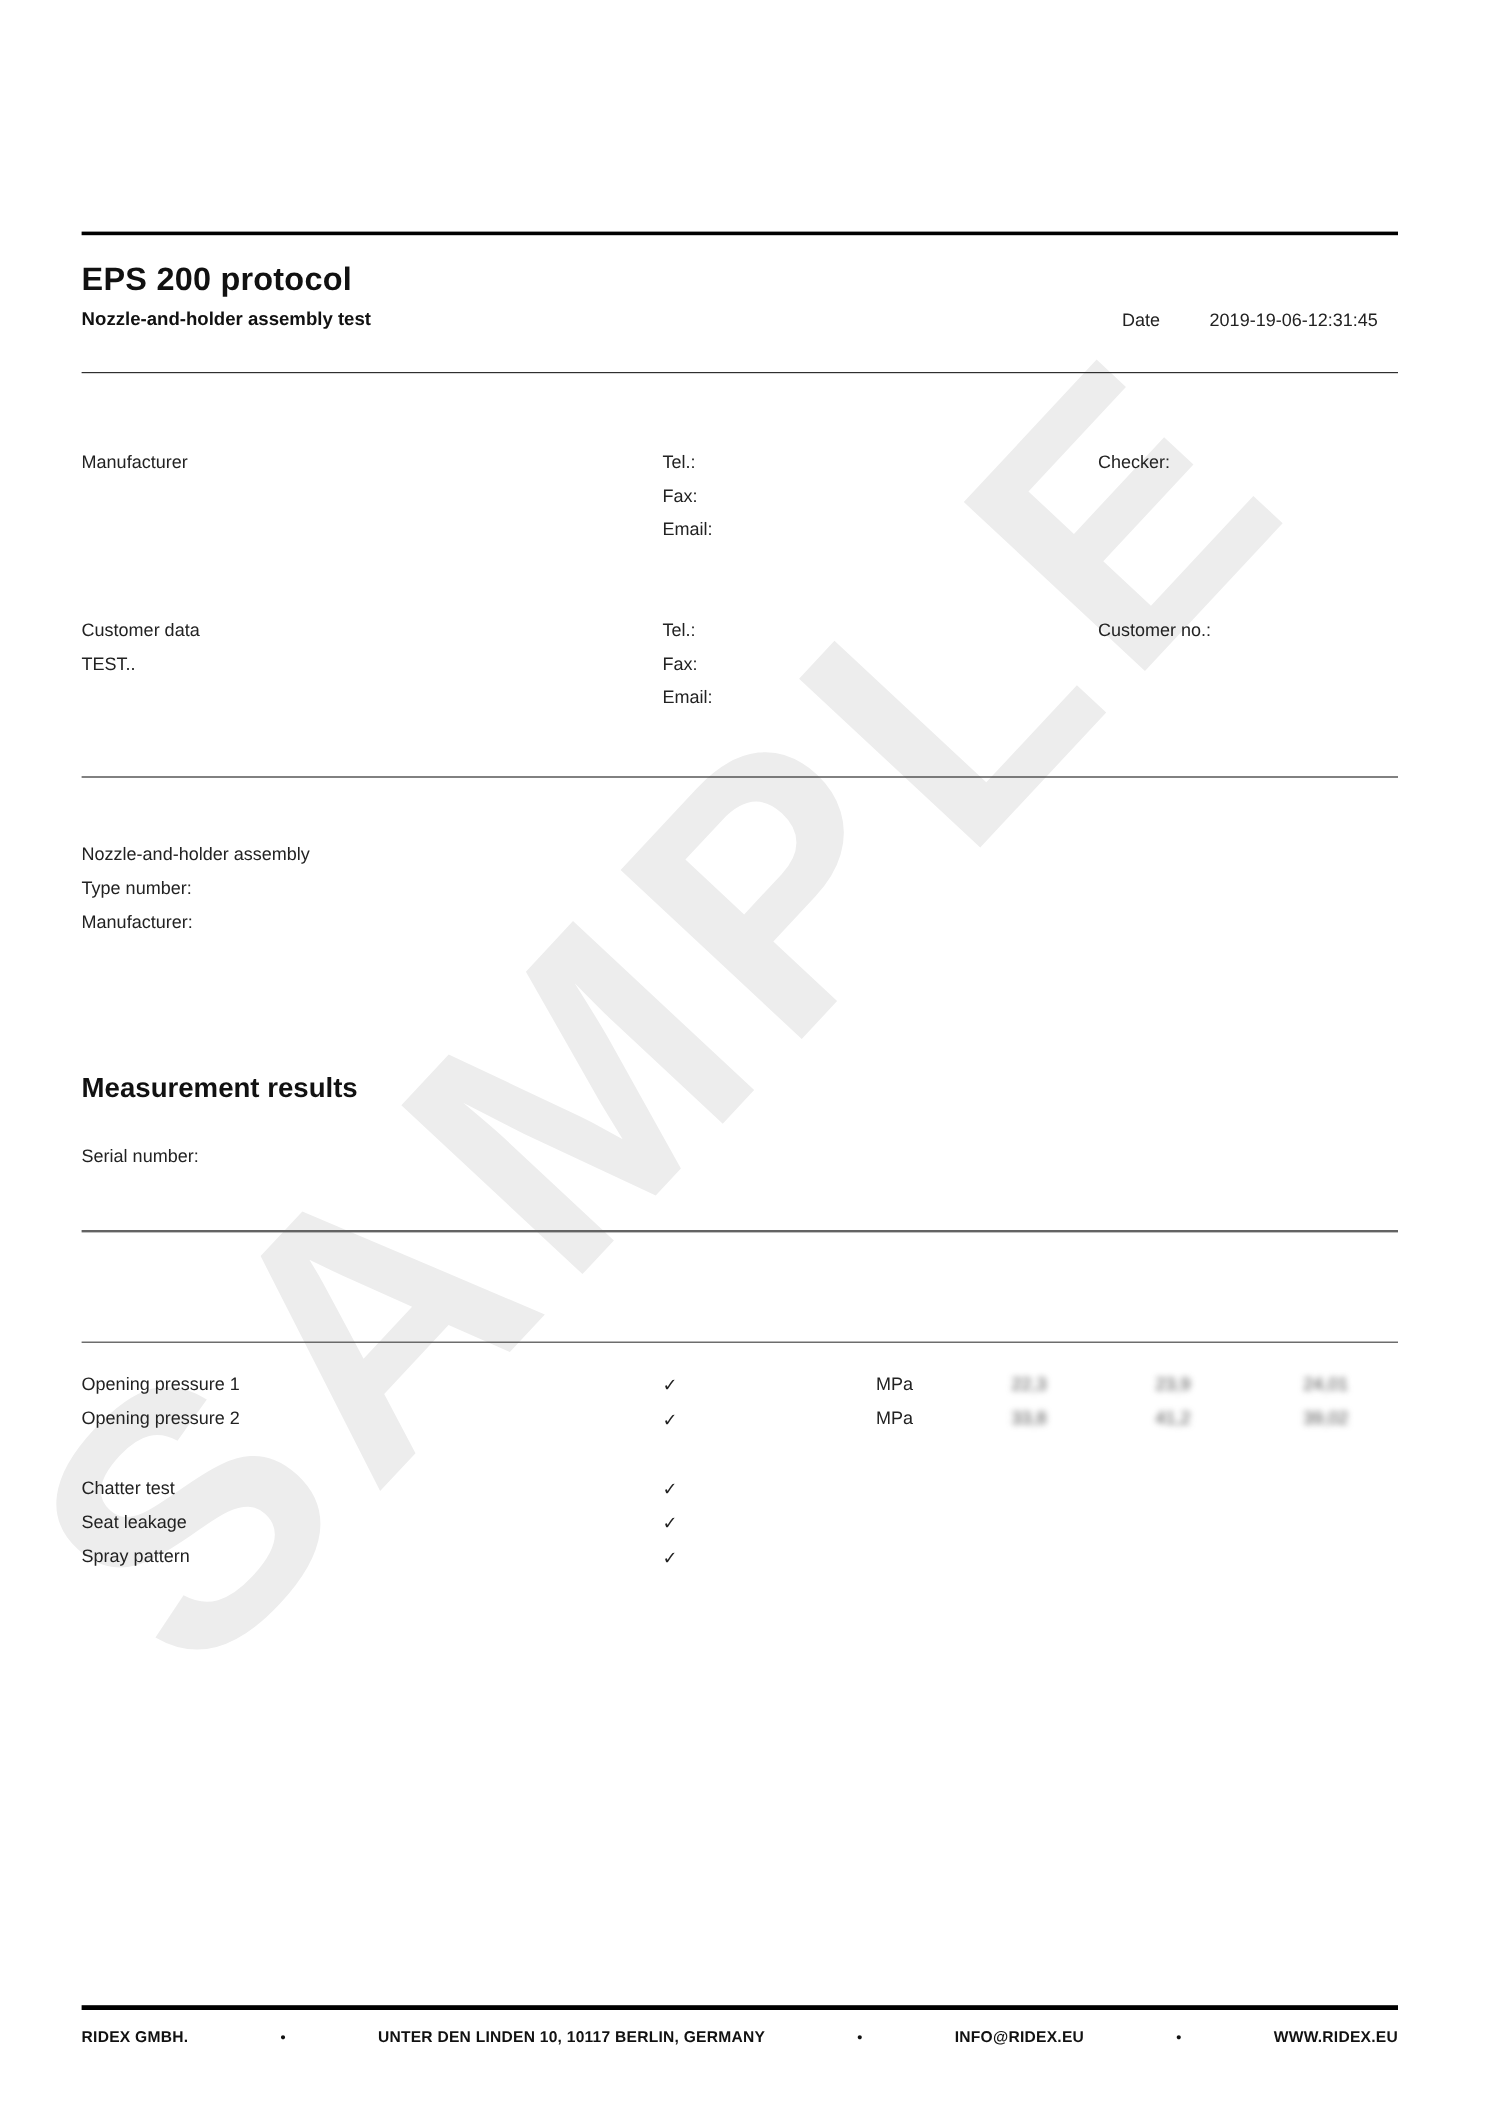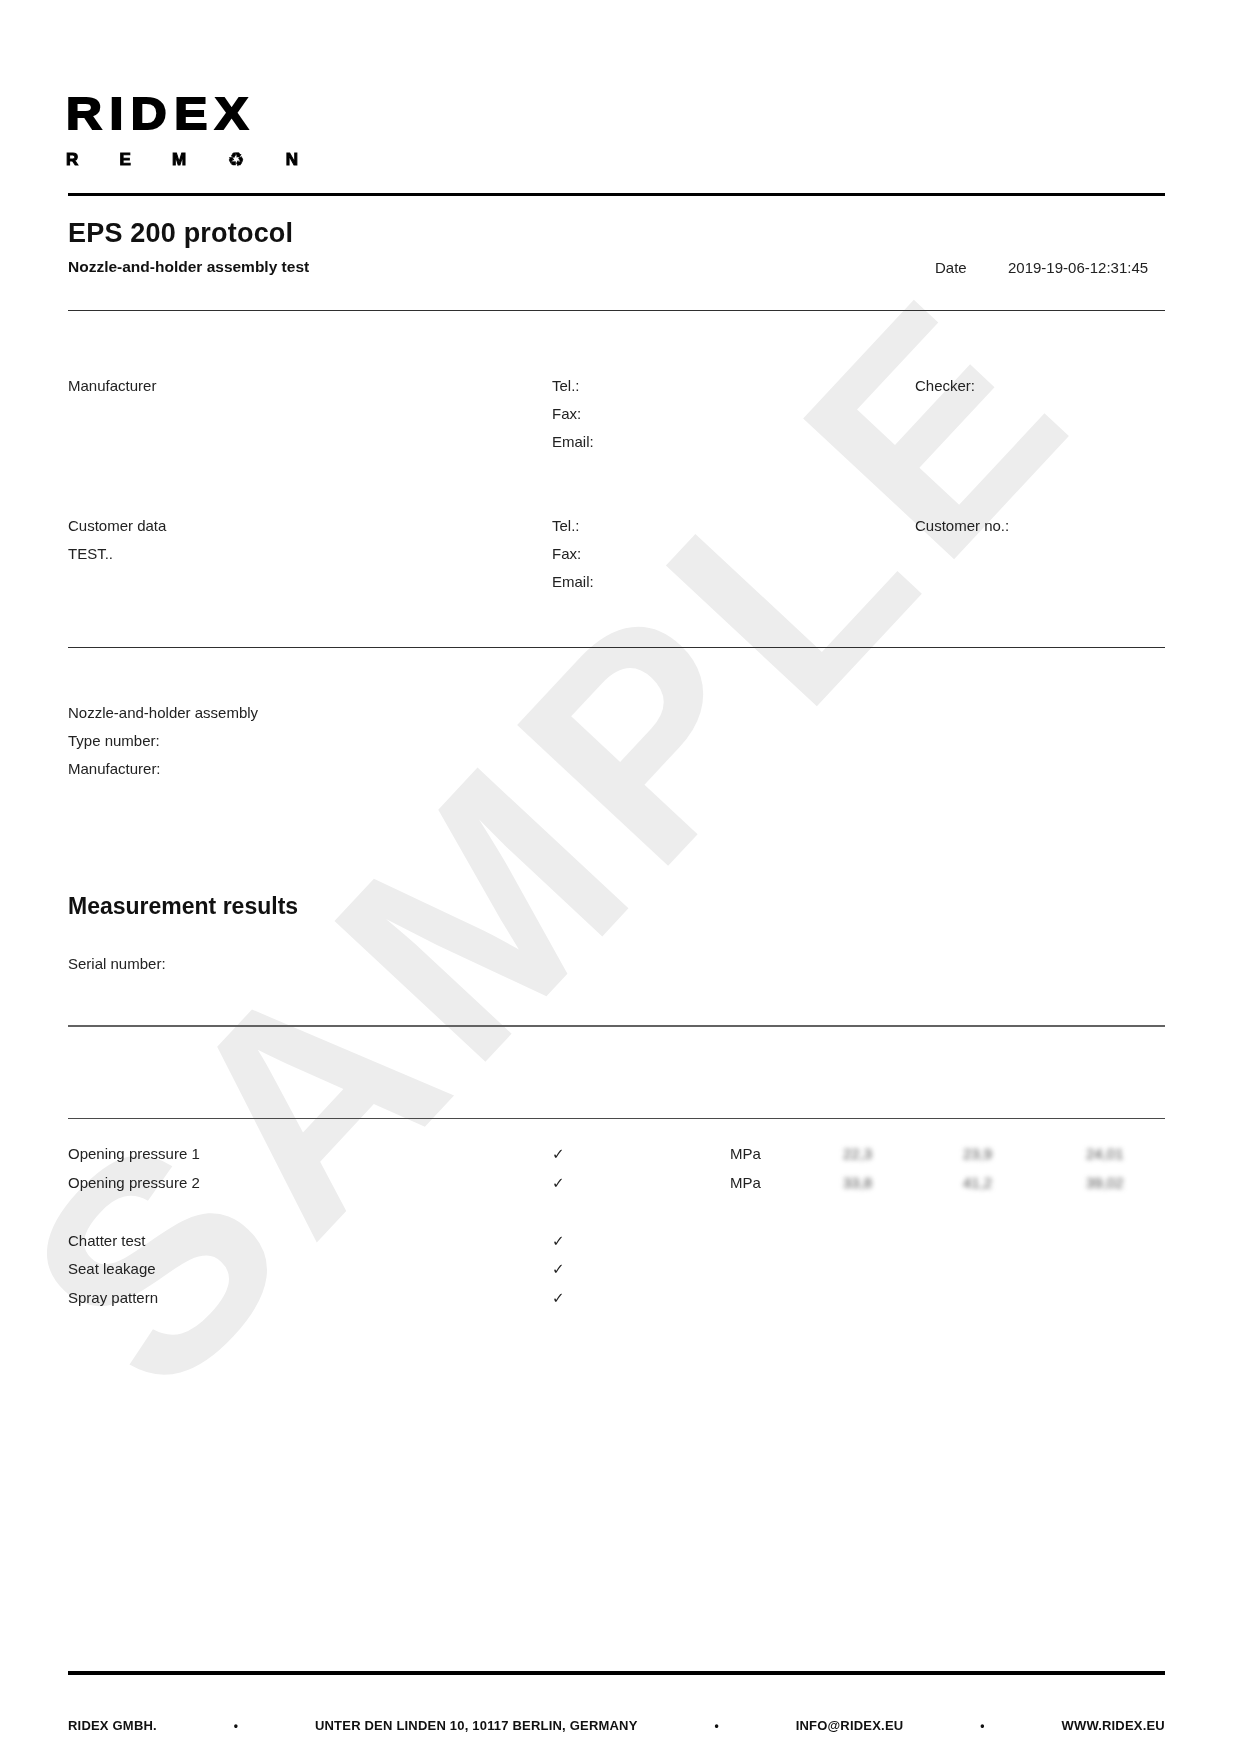--- a/index.html
+++ b/index.html
@@ -67,43 +67,32 @@
   .c-max  { left: 895px; }
   .c-meas { left: 1018px; }
   .blurred { filter: blur(2.6px); color: #4d4d4d; }
   .check { font-size: 15px; }
   
   .footer {
     position: absolute; left: 68px; top: 1690px; width: 1097px;
     display: flex; justify-content: space-between; align-items: center;
     font-size: 13px; font-weight: bold; color: #111;
     letter-spacing: 0.2px;
-    margin-top: 28px;
   }
   .footer .dot { font-size: 12px; }
 </style>
 </head>
 <body>
 
 <div class="page">
 
   <div class="watermark" style="color: rgb(237, 237, 237);">SAMPLE</div>
 
   <div class="content">
 
-    <div class="abs" style="left:66px; top:88px;">
-      <div class="logo-word">RIDEX</div>
-      <div class="logo-sub" style="margin-top:6px;">
-        <span>R</span>
-        <span>E</span>
-        <span>M</span>
-        <span class="recycle">♻</span>
-        <span>N</span>
-      </div>
-    </div>
 
     <div class="rule thick" style="top:193px;"></div>
 
     <div class="abs title" style="left:68px; top:218px;">EPS 200 protocol</div>
     <div class="abs subtitle" style="left:68px; top:258px;">Nozzle-and-holder assembly test</div>
     <div class="abs lbl" style="left:935px; top:259px;">Date</div>
     <div class="abs lbl" style="left:1008px; top:259px;">2019-19-06-12:31:45</div>
 
     <div class="rule thin" style="top:310px;"></div>
 

